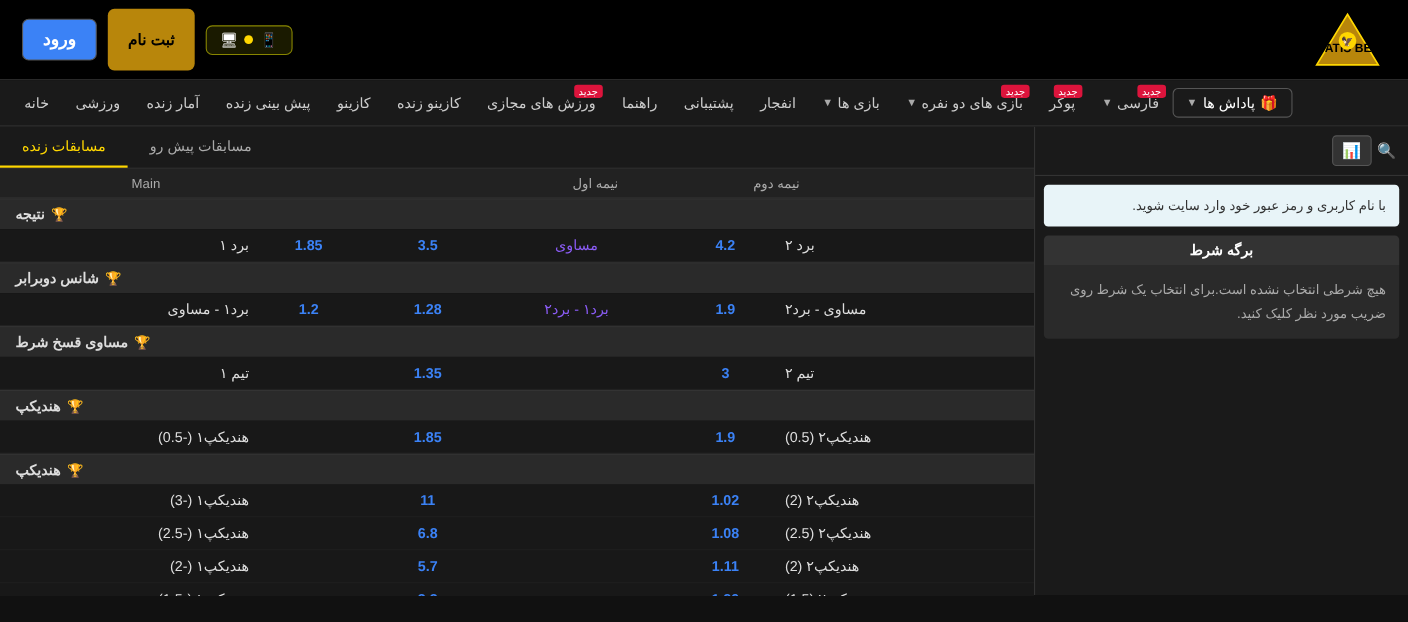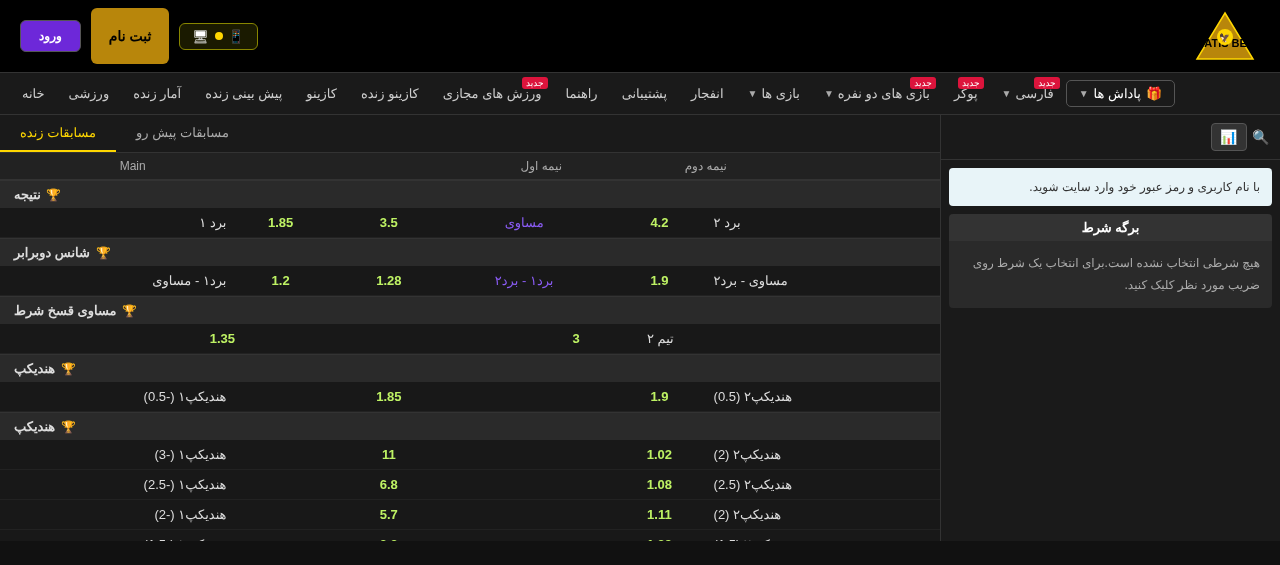--- a/index.html
+++ b/index.html
@@ -53,28 +53,28 @@
       background: #b8860b;
       border: none;
       color: #000;
       font-weight: bold;
       padding: 20px 18px;
       border-radius: 6px;
       cursor: pointer;
       font-size: 14px;
     }
     .btn-login {
-      background: #6d28d9;
+      background: #3b82f6;
       border: 1px solid #555;
       color: #fff;
       font-weight: bold;
       padding: 8px 18px;
       border-radius: 6px;
       cursor: pointer;
-      font-size: 12px;
+      font-size: 16px;
     }
 
     
     .nav {
       background: #1a1a1a;
       display: flex;
       align-items: center;
       padding: 0 10px;
       border-bottom: 1px solid #333;
       height: 42px;
@@ -273,21 +273,21 @@
     }
     .odds-cell {
       flex: 1;
       text-align: center;
       font-size: 13px;
     }
     .odds-cell.team { flex: 2; color: #ddd; }
     .odds-cell.team.left { text-align: left; }
     .odds-cell.team.right { text-align: right; }
     .odds-cell.value {
-      color: #bef264;
+      color: #3b82f6;
       font-weight: bold;
       cursor: pointer;
     }
     .odds-cell.label { color: #8b5cf6; flex: 1.5; }
 
     ::-webkit-scrollbar { width: 4px; }
     ::-webkit-scrollbar-track { background: #111; }
     ::-webkit-scrollbar-thumb { background: #444; }
   </style>
 </head>
@@ -439,20 +439,21 @@
     <div class="section-header">
       <span class="icon">🏆</span>
       <span>مساوی قسخ شرط</span>
     </div>
     <div class="odds-row">
       <div class="odds-cell team left">تیم ۲</div>
       <div class="odds-cell value">3</div>
       <div class="odds-cell label"></div>
       <div class="odds-cell value">1.35</div>
       <div class="odds-cell value"></div>
+      <div class="odds-cell team right">تیم ۱</div>
     </div>
 
     <div class="section-header">
       <span class="icon">🏆</span>
       <span>هندیکپ</span>
     </div>
     <div class="odds-row">
       <div class="odds-cell team left">هندیکپ۲ (0.5)</div>
       <div class="odds-cell value">1.9</div>
       <div class="odds-cell label"></div>

